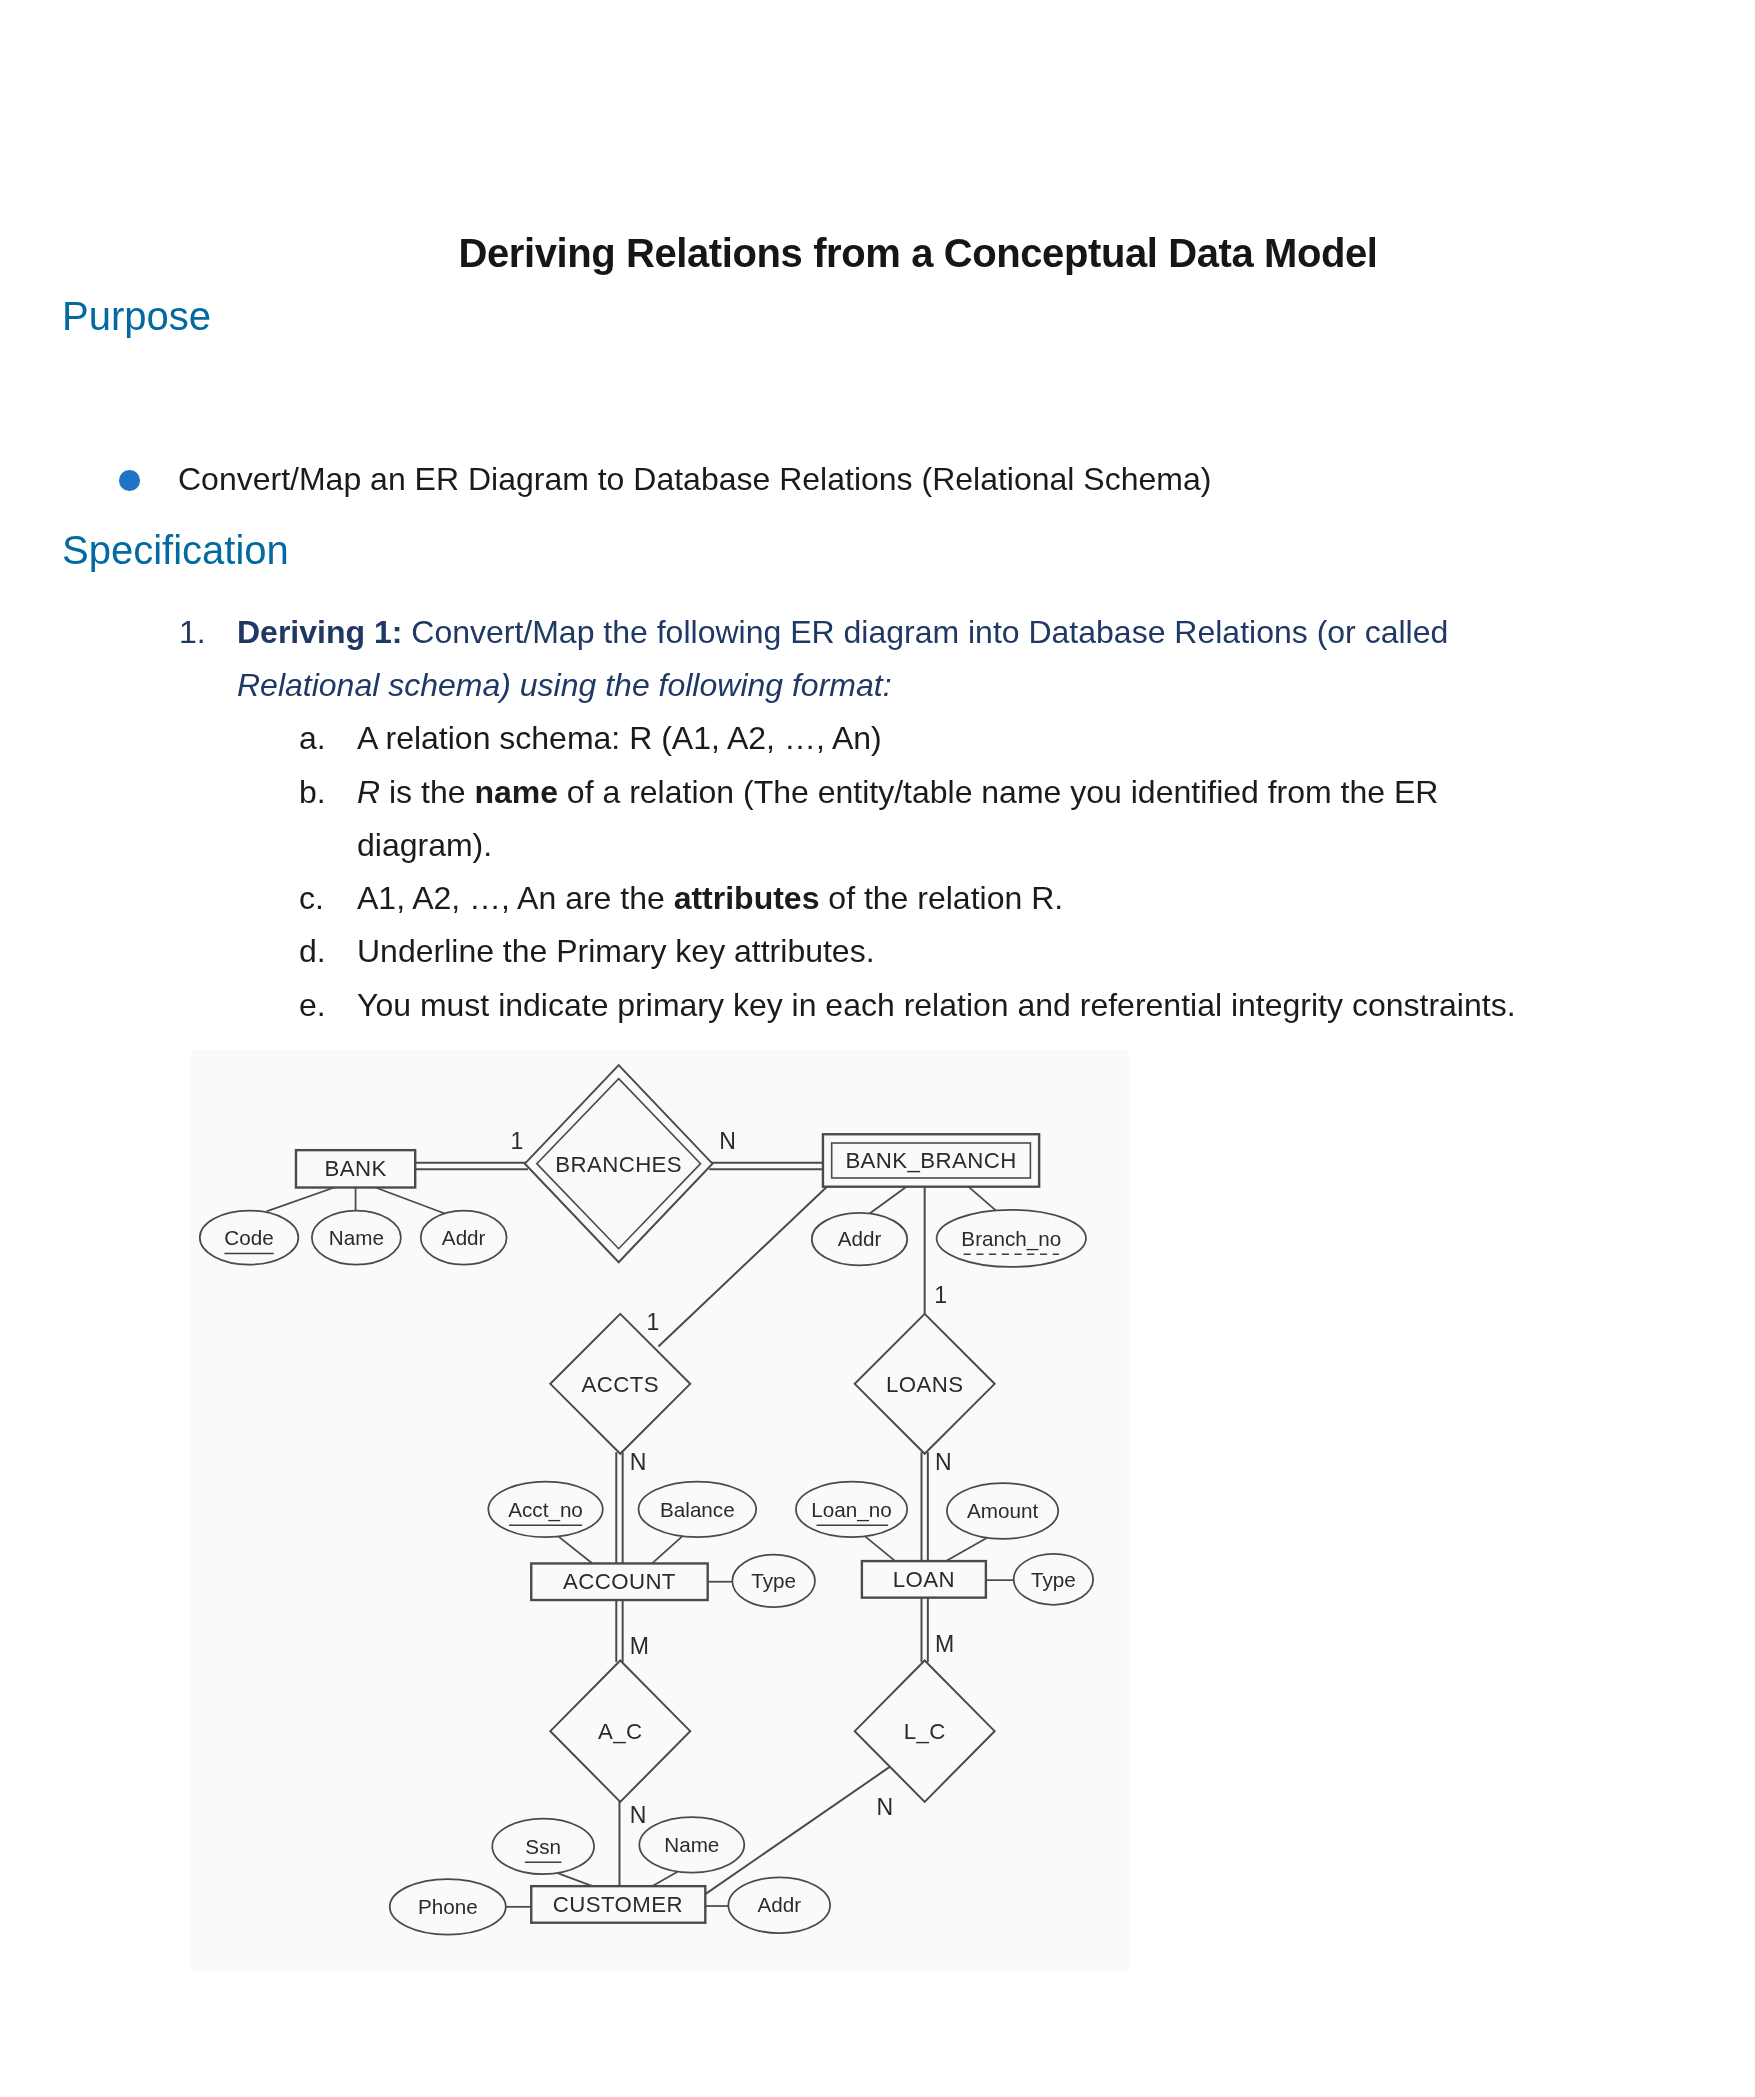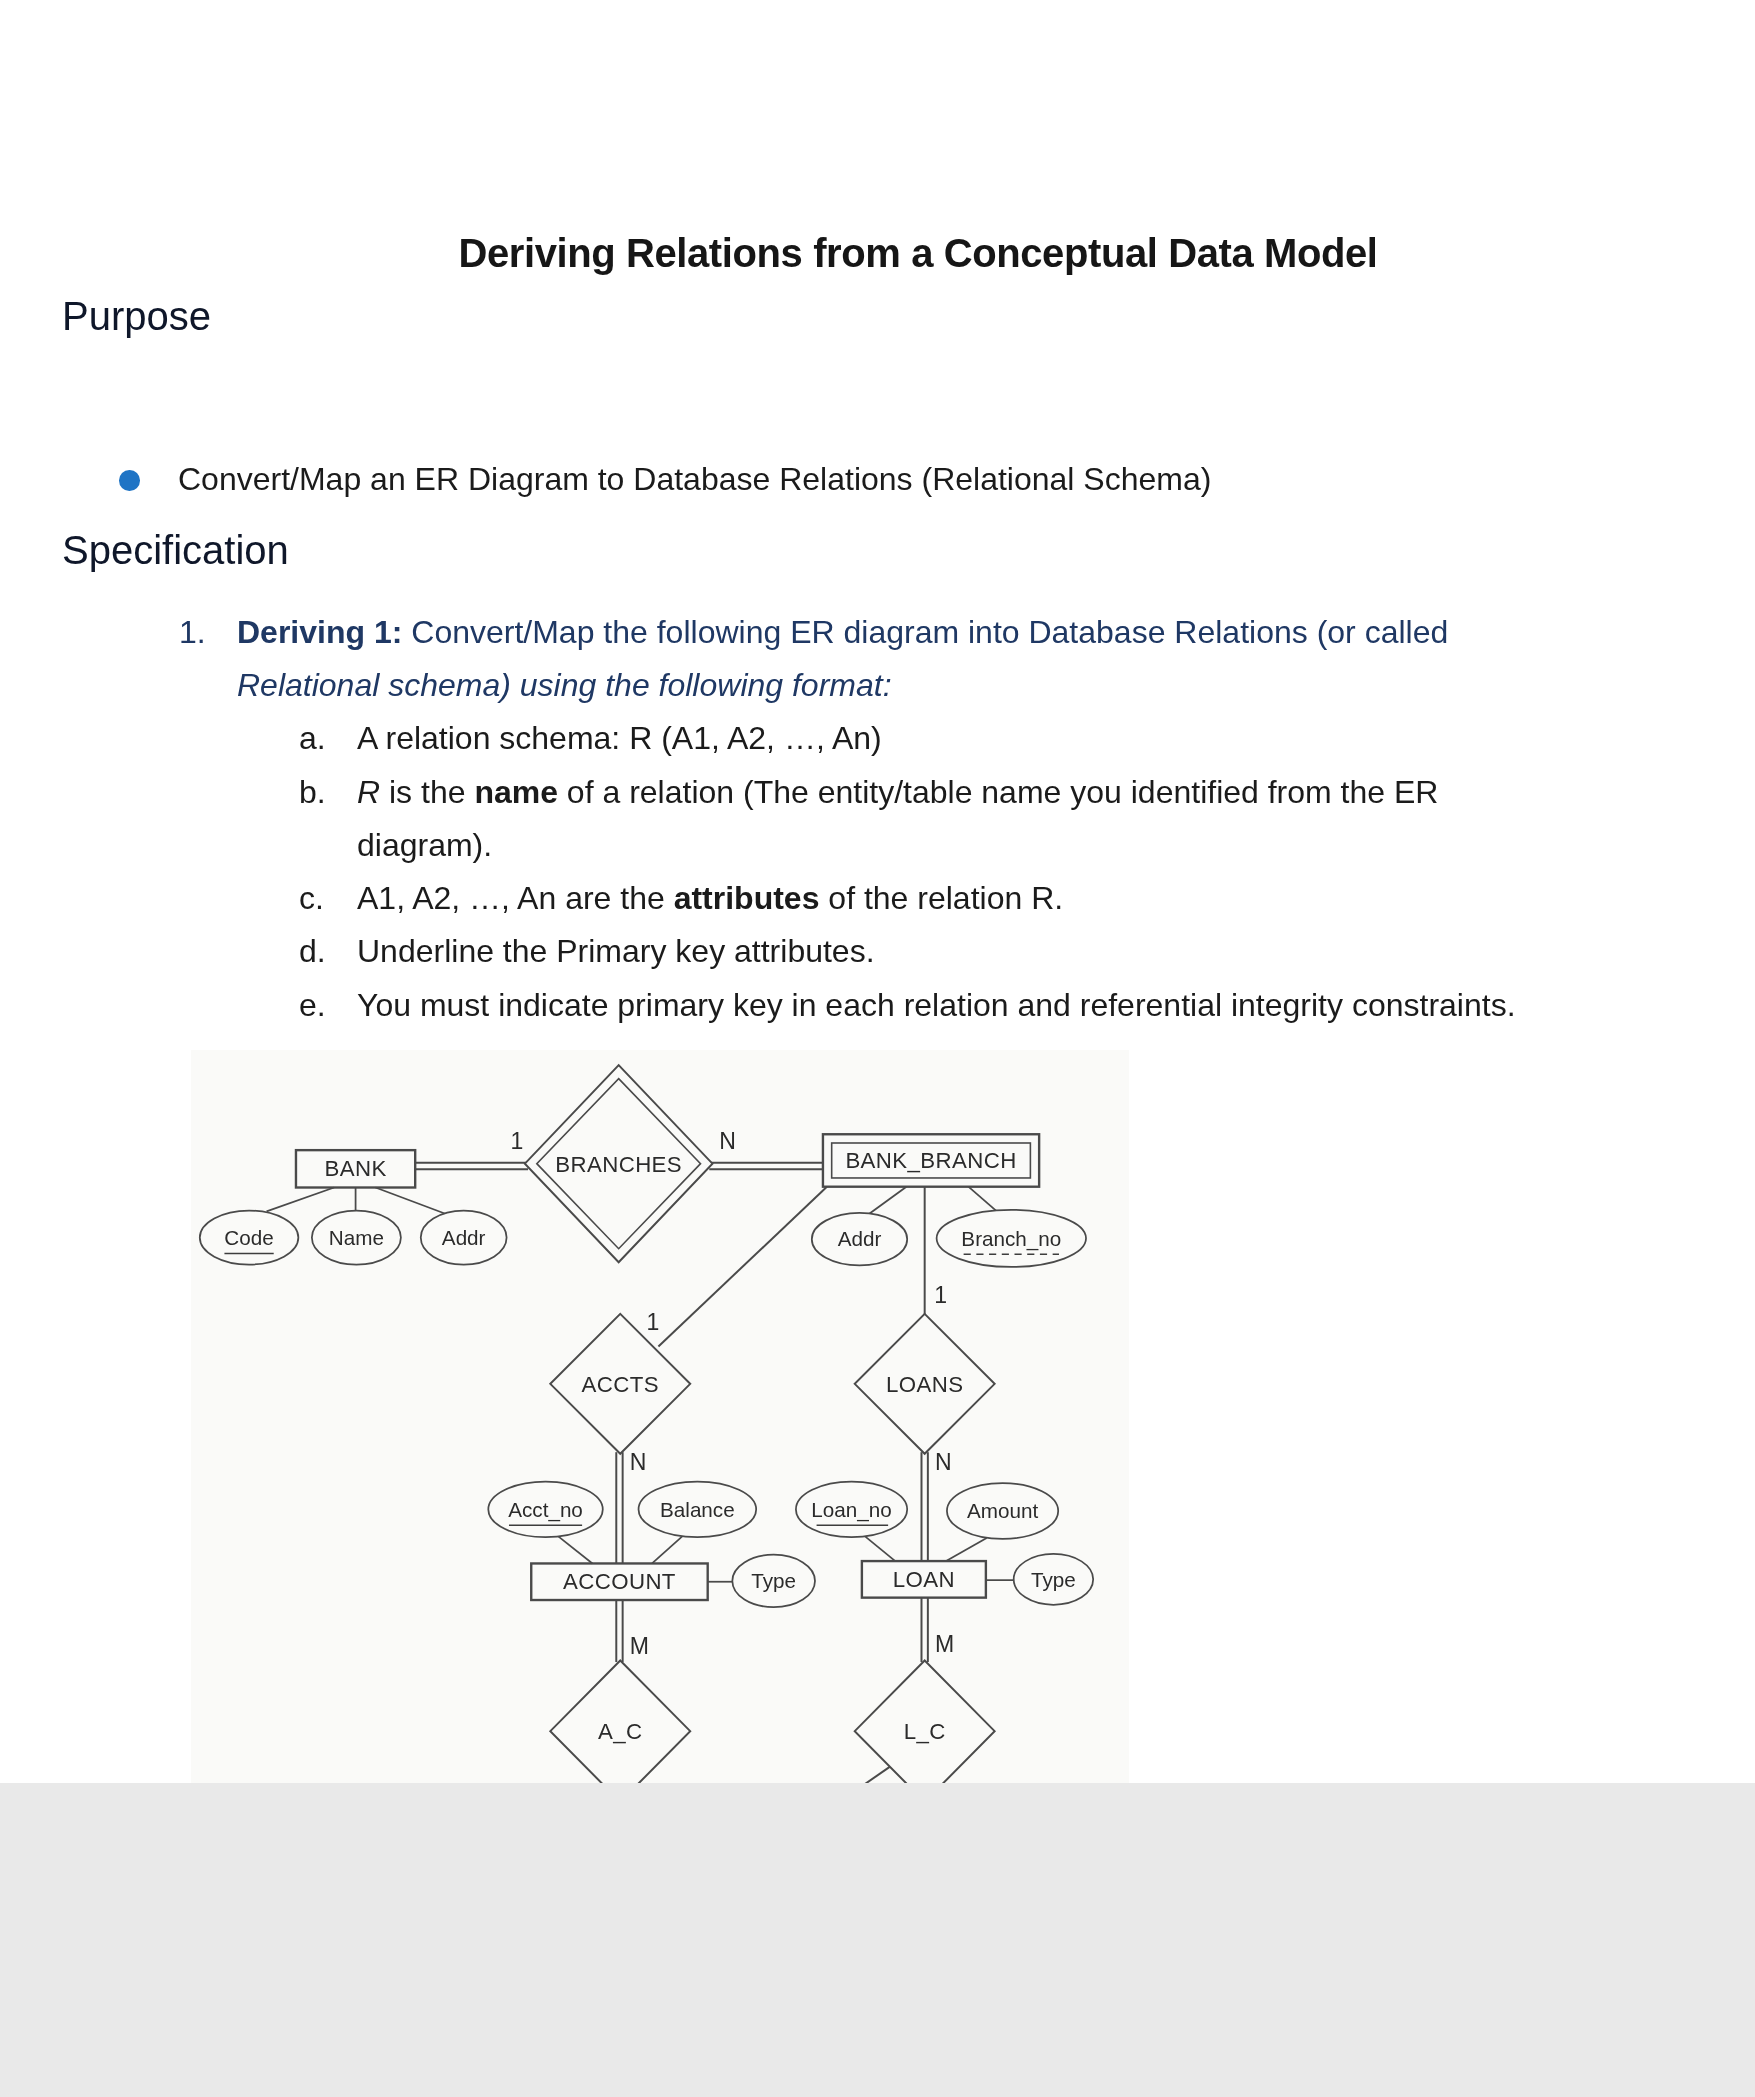--- a/index.html
+++ b/index.html
@@ -1,32 +1,32 @@
 <!DOCTYPE html>
 <html style="font-size:12.7px"><head>
 <meta charset="utf-8">
 <style>
   html,body{margin:0;padding:0;background:#e9e9e9;}
   .page{
     position:relative;
-    width:1756px;height:1783px;
+    width:1756px;height:2097px;
     background:#ffffff;
     font-family:"Liberation Sans", sans-serif;
     overflow:hidden;
   }
   .abs{position:absolute;}
   .title{
     left:80px;right:0;top:231px;
     text-align:center;
     font-size:40px;font-weight:700;color:#161616;
     letter-spacing:-0.4px;
   }
   .h-blue{
     left:62px;top:0;
-    font-size:40px;color:#0f172a;text-align:right;
+    font-size:40px;color:#0369a1;text-align:right;
   }
   .body-text{
     font-size:32px;color:#1b1b1b;
   }
   .navy{color:#1F3864;}
   .bullet-dot{
     left:119px;top:470px;width:20.7px;height:20.7px;border-radius:50%;
     background:#1F74C5;
   }
   .it{font-style:italic;}

